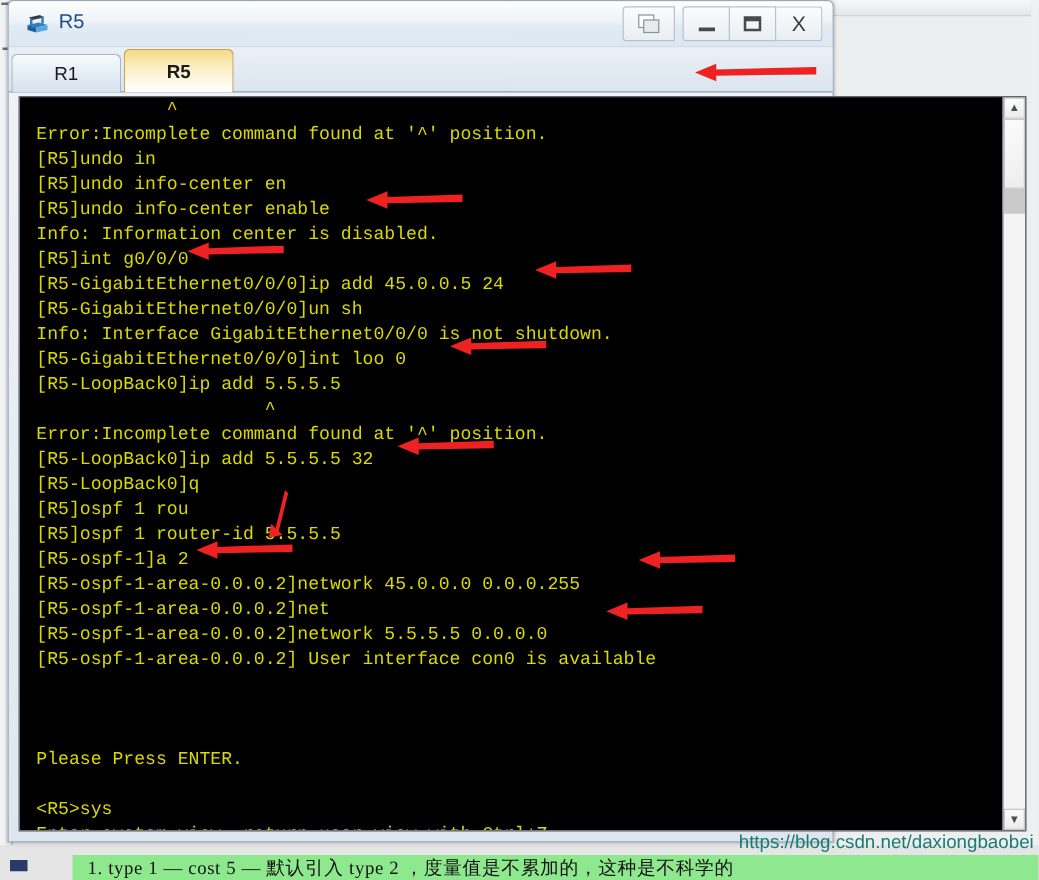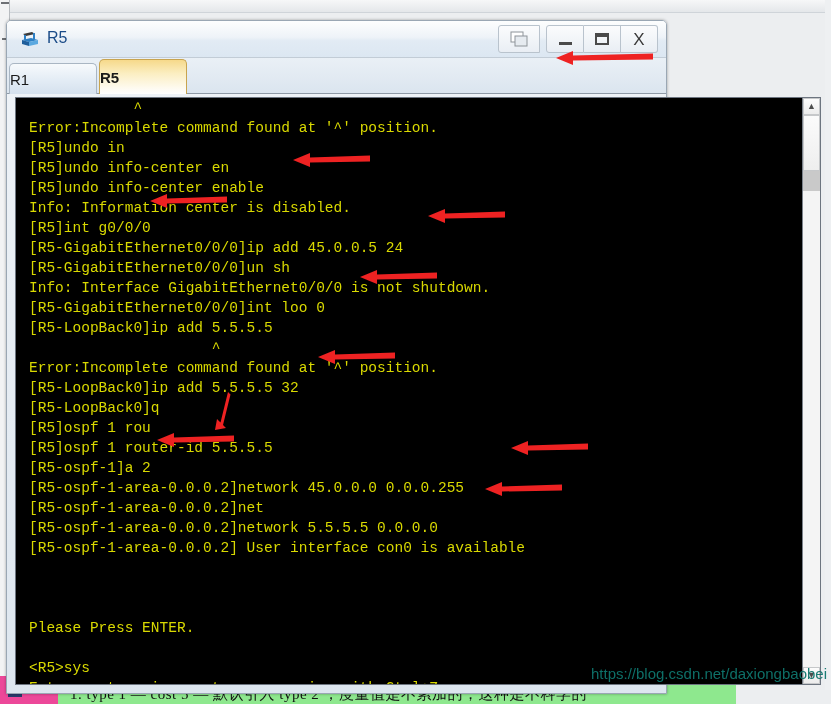--- a/index.html
+++ b/index.html
@@ -46,22 +46,22 @@
     position: absolute;
     right: 0; top: 0;
     width: 6px; height: 690px;
     background: #eef0f2;
   }
 
   
   .bottom-strip {
     position: absolute;
     left: 0; bottom: 0;
-    width: 736px; height: 28px;
-    background: #ec4899;
+    width: 831px; height: 28px;
+    background: #e5e5e5;
     overflow: hidden;
   }
   .bottom-green {
     position: absolute;
     left: 58px; top: 8px;
     width: 773px; height: 22px;
     background: #8ee88e;
   }
   .bottom-green-text {
     position: absolute;
@@ -77,21 +77,21 @@
   .bottom-blue-square {
     position: absolute;
     left: 8px; top: 12px;
     width: 14px; height: 9px;
     background: #2a3a6b;
   }
 
   
   .app-window {
     position: absolute;
-    left: 6px; top: 20px;
+    left: 6px; top: 0;
     width: 661px; height: 674px;
     background: linear-gradient(#f0f4f8, #dde6ef);
     border: 1px solid #9aa7b4;
     border-radius: 5px 5px 0 0;
     box-shadow: 0 0 3px rgba(0,0,0,.35);
     box-sizing: border-box;
   }
 
   
   .title-bar {
@@ -176,21 +176,21 @@
   .tab {
     width: 88px;
     height: 31px;
     margin-right: 2px;
     background: linear-gradient(#f7fafc 0%, #e3ecf5 55%, #d5e1ee 100%);
     border: 1px solid #a9b6c3;
     border-bottom: none;
     border-radius: 5px 5px 0 0;
     display: flex;
     align-items: center;
-    justify-content: flex-start;
+    justify-content: center;
     font-size: 15px;
     color: #1a1a1a;
     box-sizing: border-box;
   }
   .tab.active {
     height: 35px;
     background: linear-gradient(#f6d98a 0%, #fbeec2 40%, #fefbf2 85%, #ffffff 100%);
     border-color: #c8a44f;
     font-weight: bold;
   }

